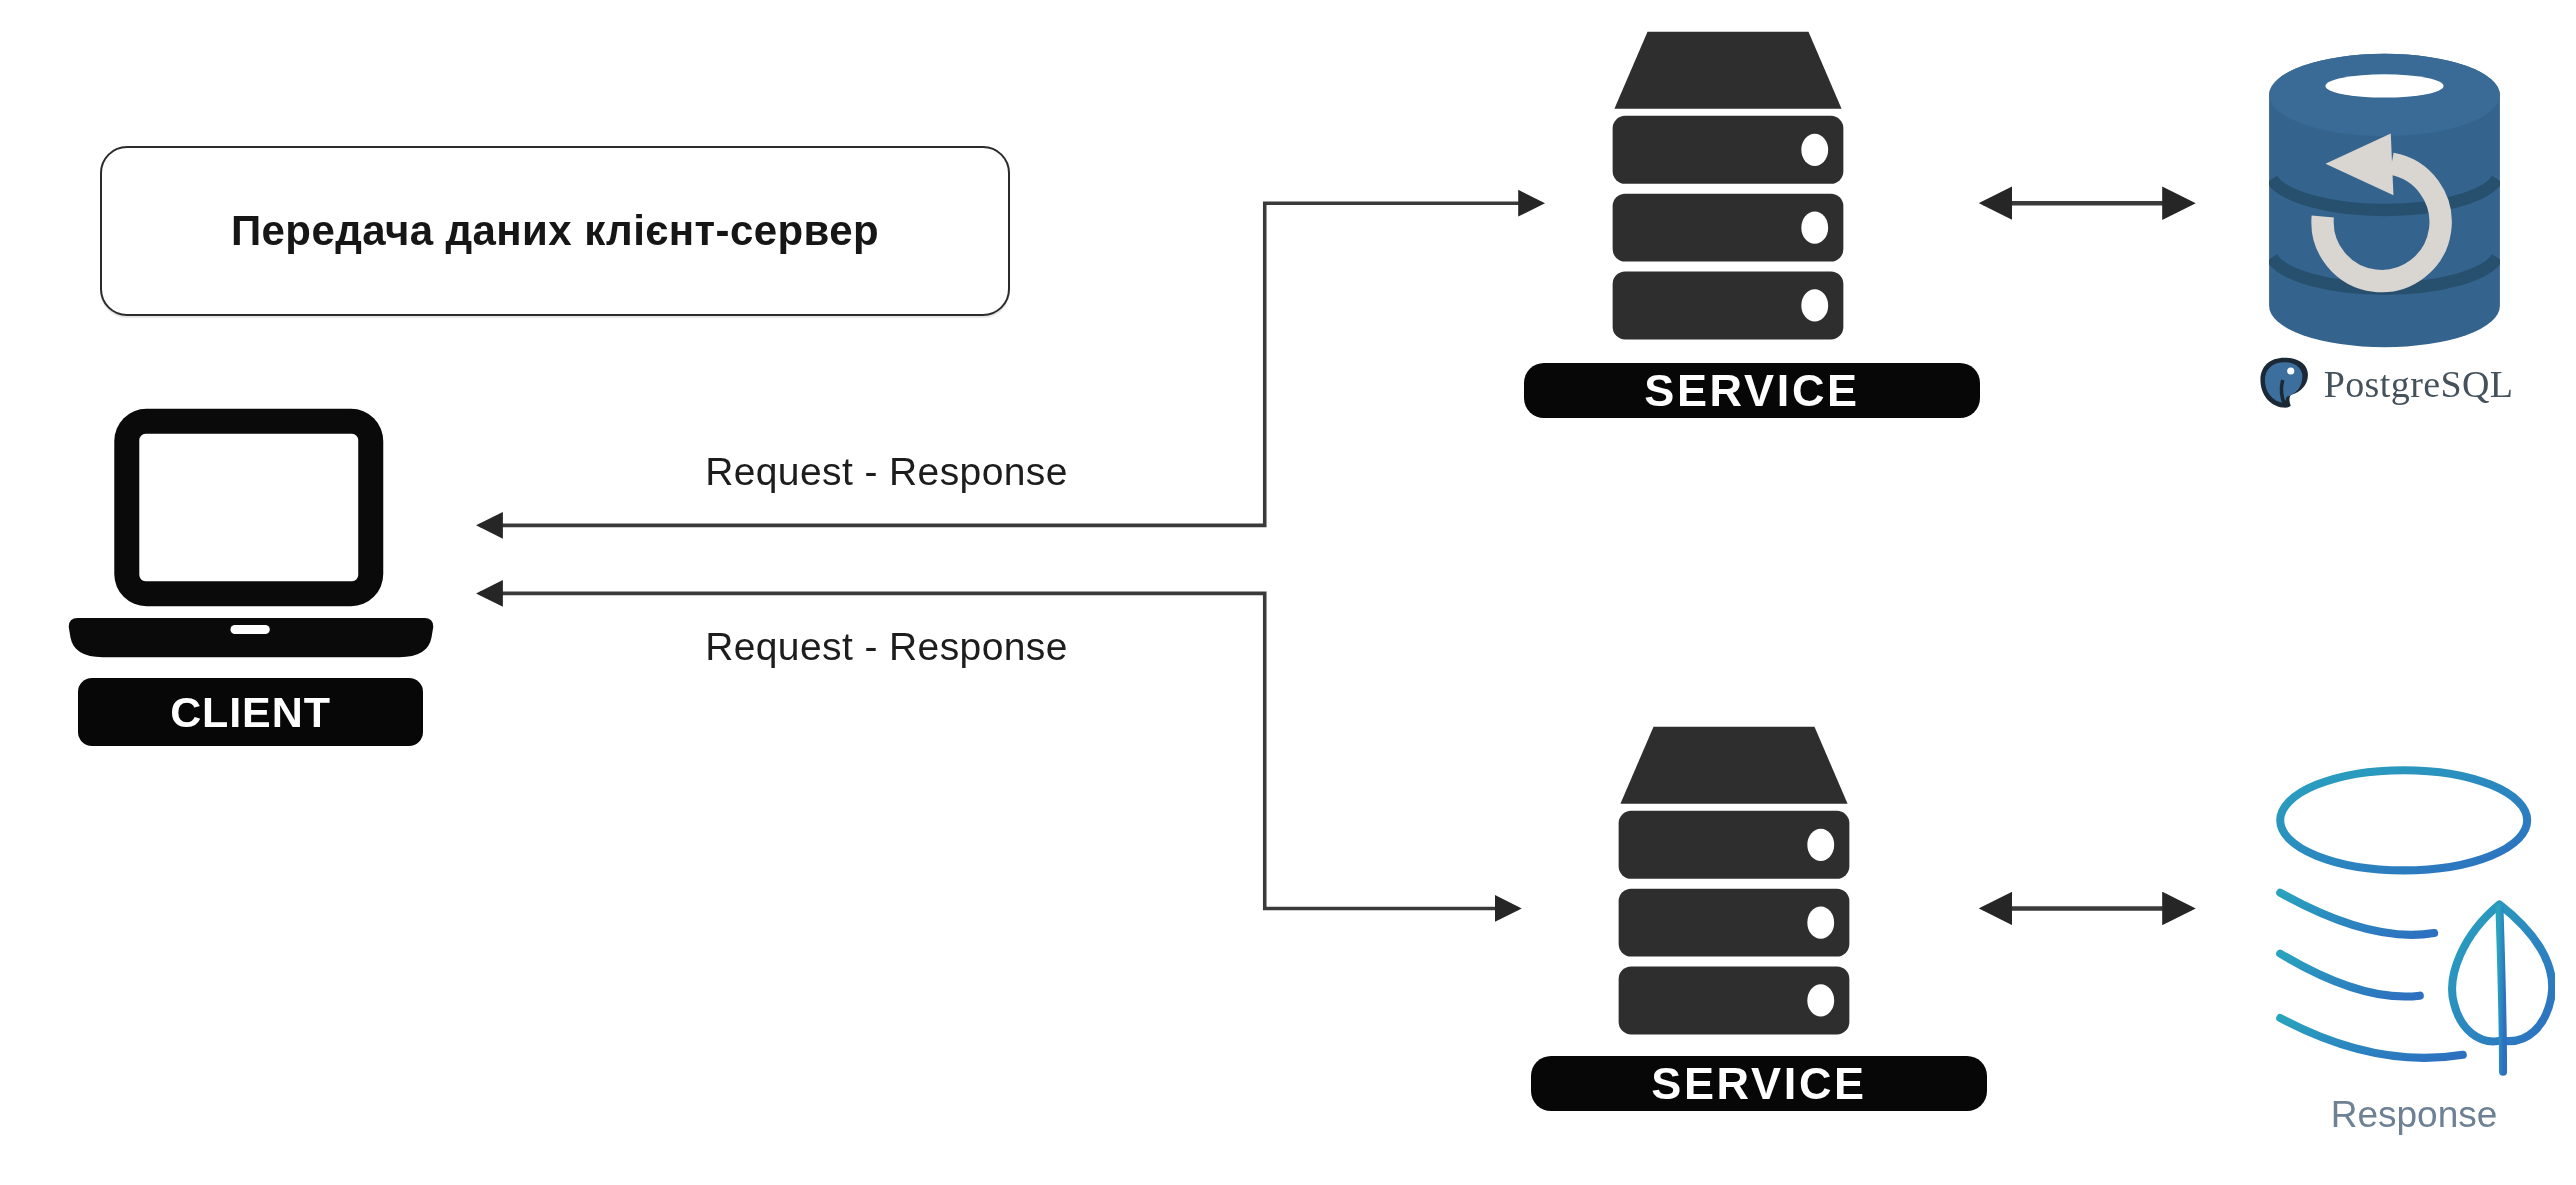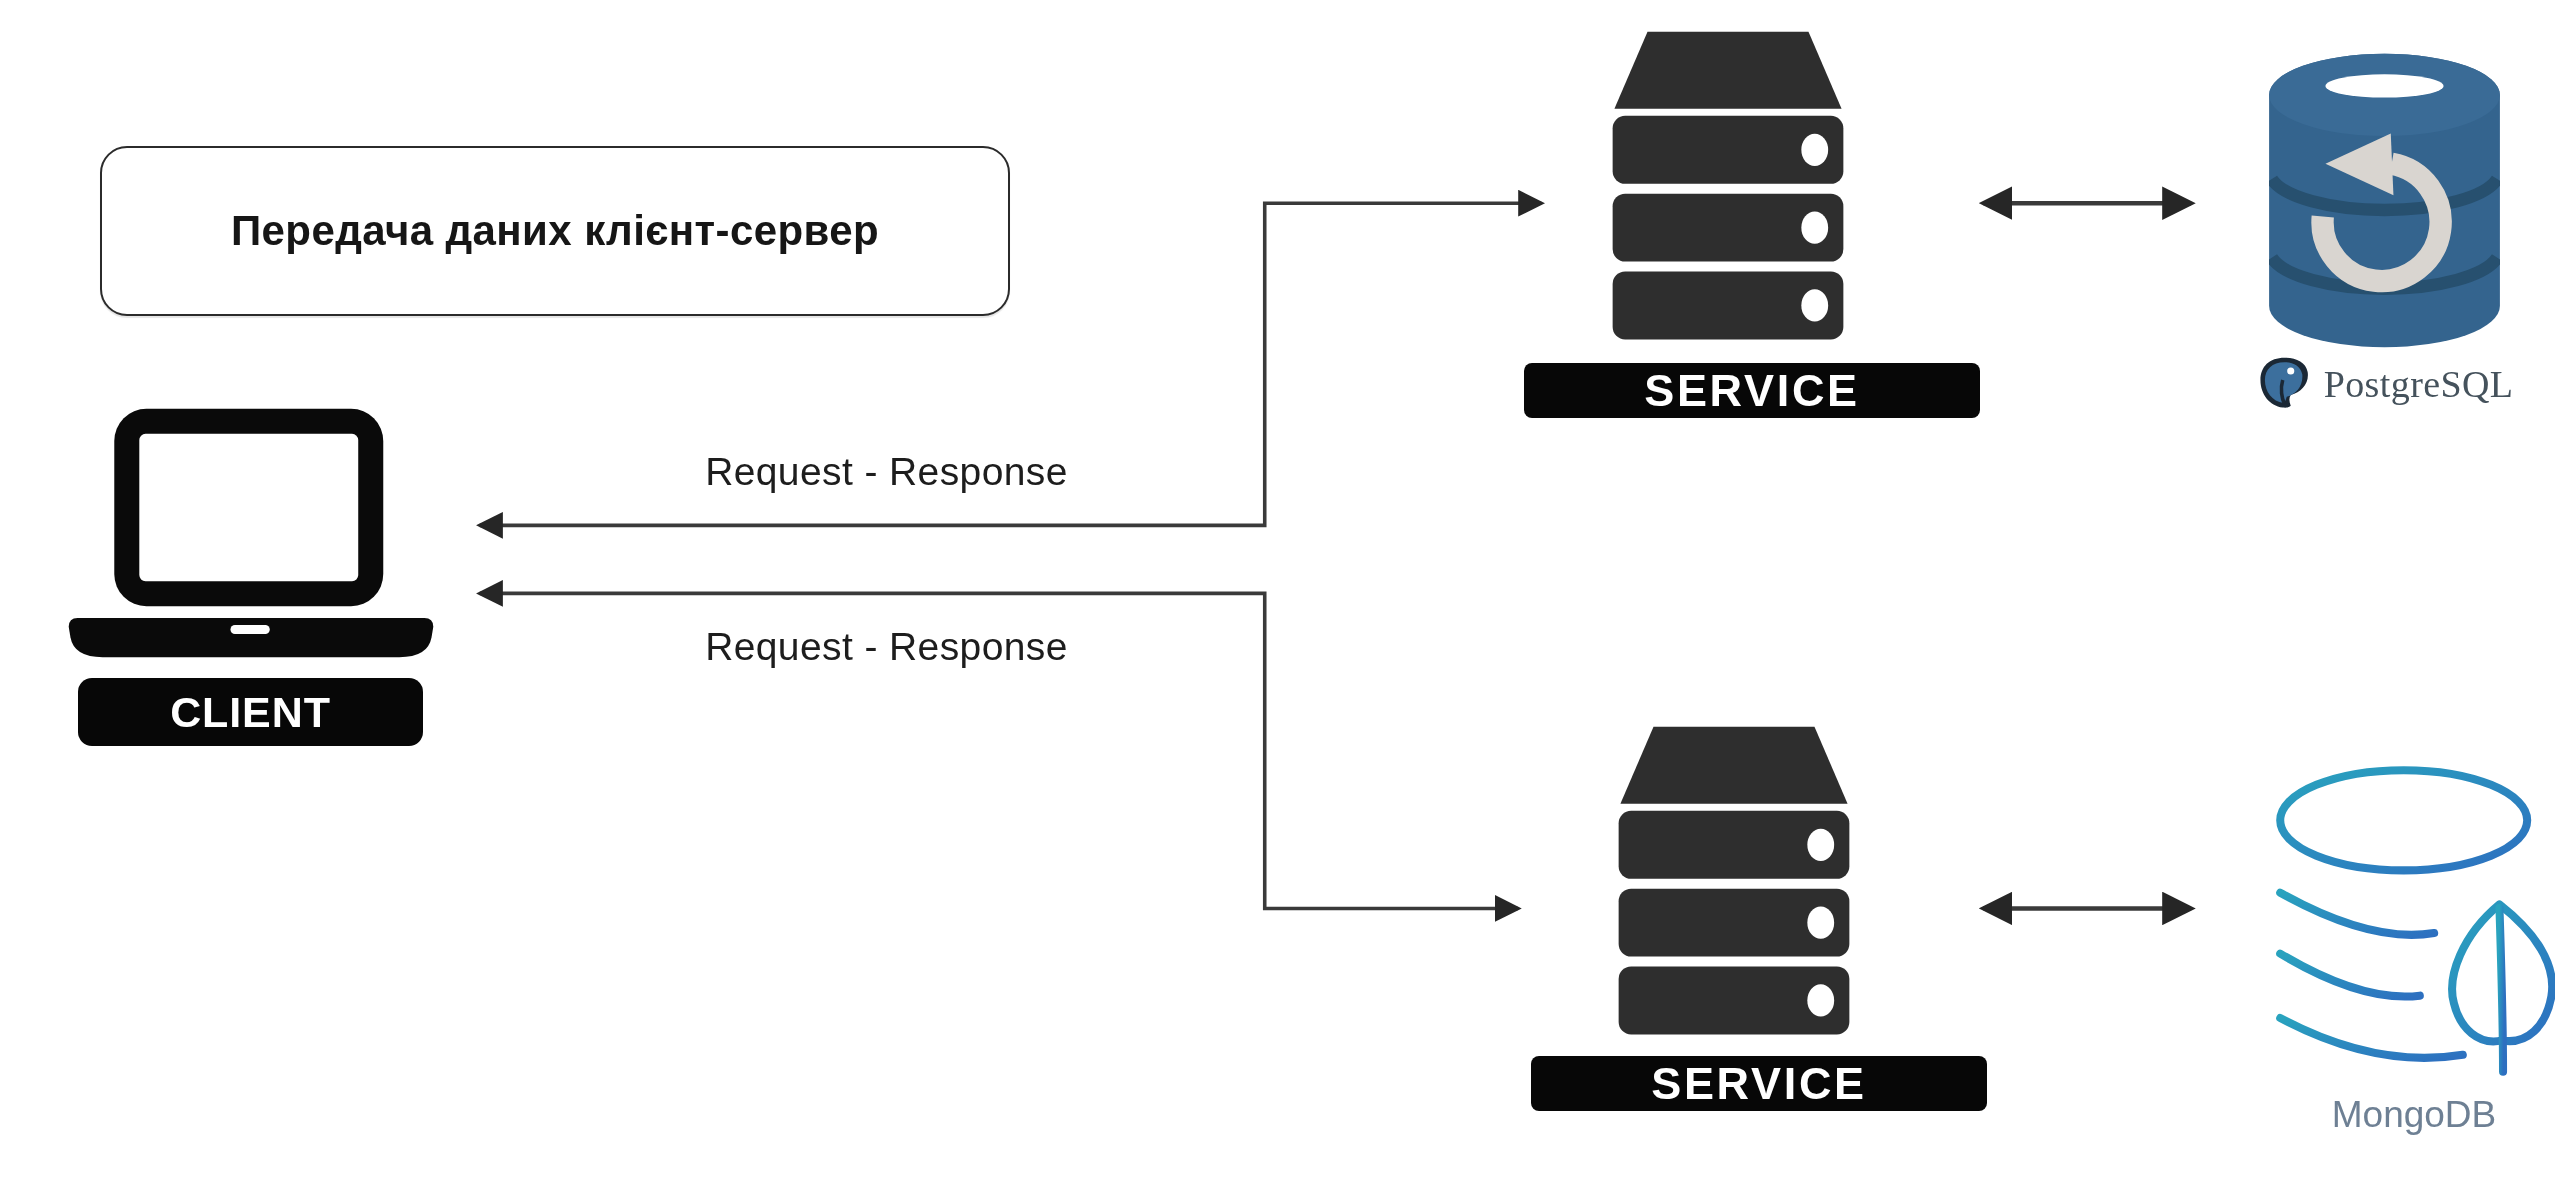--- a/index.html
+++ b/index.html
@@ -33,21 +33,21 @@
   .req-label.one{left:609px;top:450px;}
   .req-label.two{left:609px;top:625px;}
 
   
   .plate{
     background:#070707;color:#fff;border-radius:14px;
     display:flex;align-items:center;justify-content:center;
     font-weight:600;
   }
   .plate.client{left:78px;top:678px;width:345px;height:68px;font-size:43px;letter-spacing:0.9px;}
-  .plate.service{width:456px;height:55px;font-size:45px;letter-spacing:2.7px;border-radius:8px;}
+  .plate.service{width:456px;height:55px;font-size:45px;letter-spacing:2.7px;border-radius:20px;}
   .plate.service.top{left:1524px;top:363px;}
   .plate.service.bottom{left:1531px;top:1056px;}
 
   
   .pg-row{left:2256px;top:354px;height:59px;display:flex;align-items:center;gap:10.7px;font-family:Liberation Serif, serif;}
   .pg-text{font-size:38px;font-weight:500;color:#45525c;letter-spacing:0.4px;}
   .mongo-text{left:2273px;top:1094px;width:282px;text-align:center;
     font-size:37px;font-weight:500;color:#6e8094;}
 </style>
 </head>
@@ -144,16 +144,16 @@
       <path d="M284,64 V142"></path>
       <path d="M8,145 Q110,202 180,190"></path>
       <path d="M8,213 Q100,268 164,260"></path>
       <path d="M8,285 Q115,342 212,326"></path>
       <g stroke-linejoin="round">
         <path d="M253,158 C212,192 194,238 202,268 C209,297 230,316 256,310 C284,315 305,294 311,261 C317,226 294,190 253,158 Z"></path>
         <path d="M253,162 C255,225 257,285 257,345"></path>
       </g>
     </g>
   </svg>
-  <div class="abs mongo-text">MongoDB</div>
+  <div class="abs mongo-text">Response</div>
 
 </div>
 
 
 </body></html>

